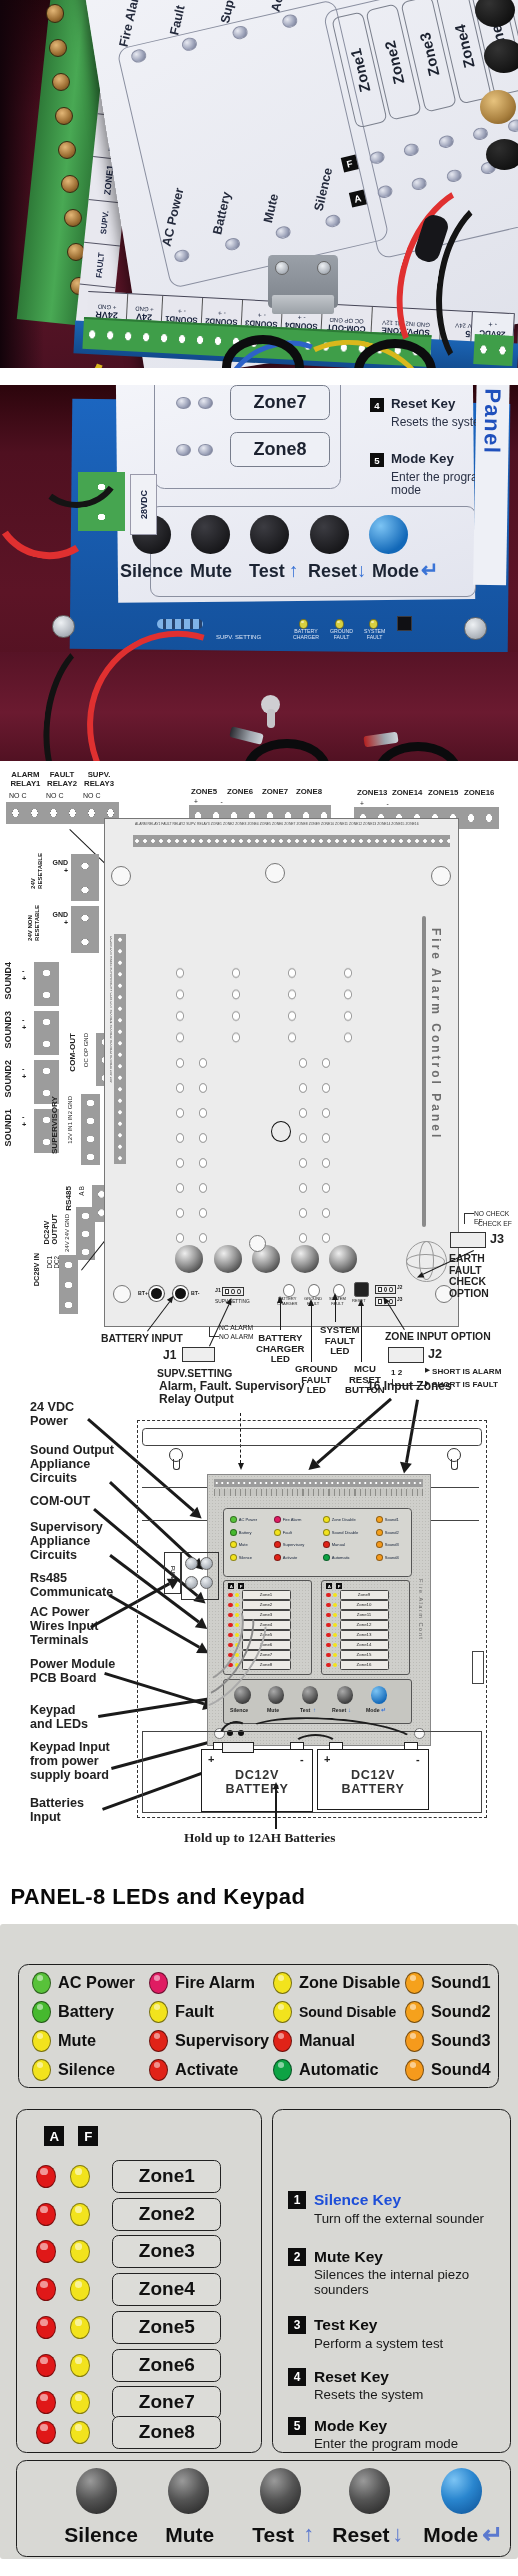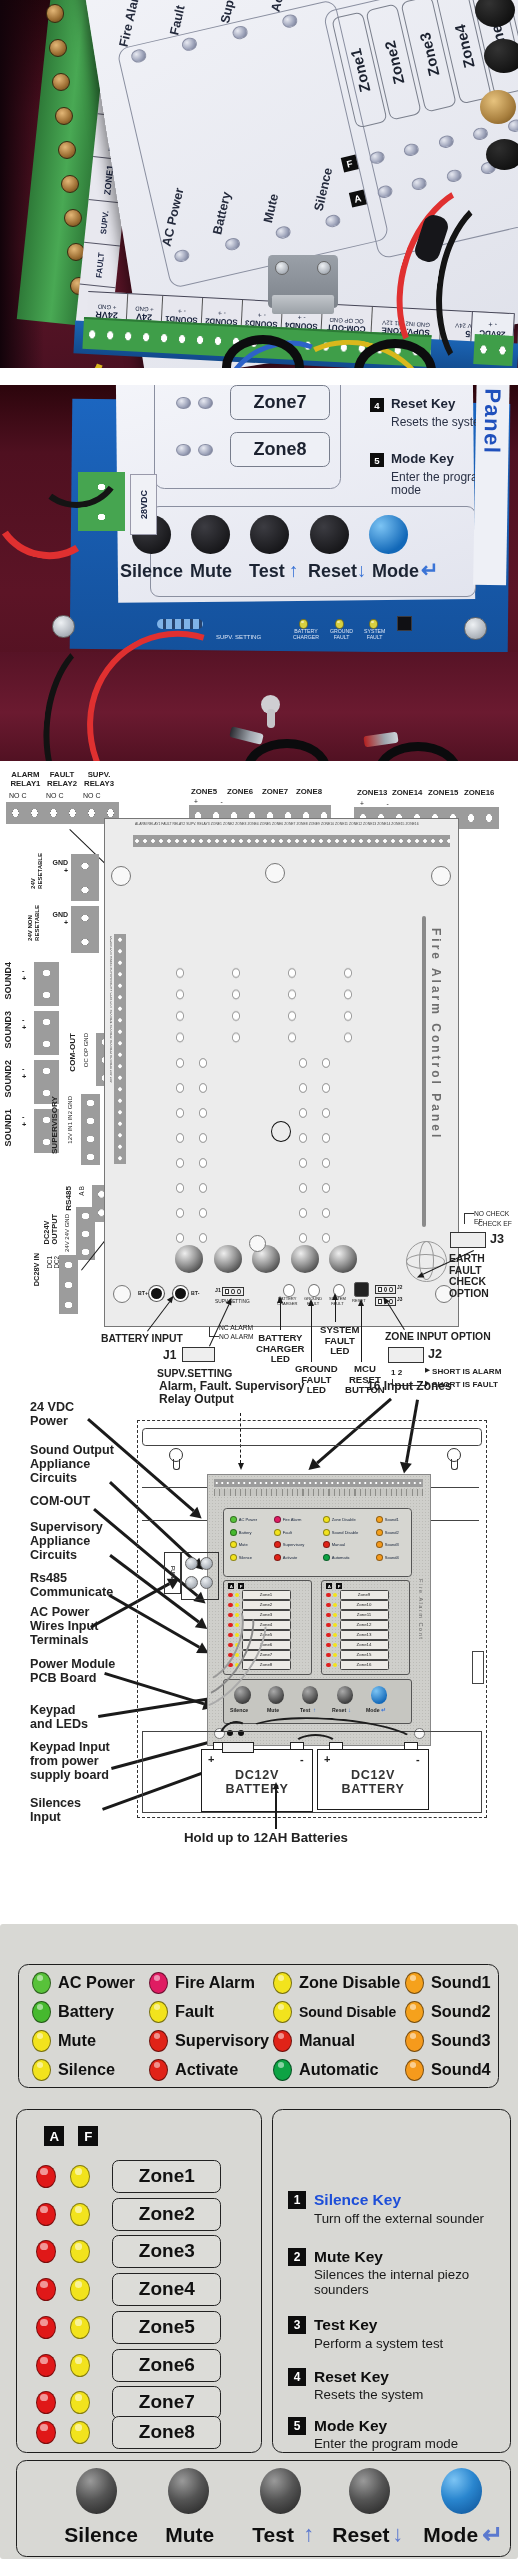--- a/index.html
+++ b/index.html
@@ -520,21 +520,21 @@
     <div class="t b" style="left:30px;top:198px;font-size:12.6px;">AC Power
 Wires Input
 Terminals</div>
     <div class="t b" style="left:30px;top:250px;font-size:12.6px;">Power Module
 PCB Board</div>
     <div class="t b" style="left:30px;top:296px;font-size:12.6px;">Keypad
 and LEDs</div>
     <div class="t b" style="left:30px;top:333px;font-size:12.6px;">Keypad Input
 from power
 supply board</div>
-    <div class="t b" style="left:30px;top:389px;font-size:12.6px;">Silences
+    <div class="t b" style="left:30px;top:389px;font-size:12.6px;">Batteries
 Input</div>
 
     <div class="arr bold" style="left:89px;top:11px;width:140px;transform:rotate(41deg);"></div>
     <div class="arr bold" style="left:111px;top:74px;width:117px;transform:rotate(43deg);"></div>
     <div class="arr bold" style="left:95px;top:101px;width:135px;transform:rotate(40deg);"></div>
     <div class="arr bold" style="left:111px;top:147px;width:111px;transform:rotate(37deg);"></div>
     <div class="arr bold" style="left:110px;top:187px;width:104px;transform:rotate(30deg);"></div>
     <div class="arr bold" style="left:90px;top:219px;width:90px;transform:rotate(-29deg);"></div>
     <div class="arr bold" style="left:105px;top:265px;width:104px;transform:rotate(17deg);"></div>
     <div class="arr bold" style="left:98px;top:308px;width:137px;transform:rotate(-9deg);"></div>
@@ -767,24 +767,25 @@
     <div class="abs" style="left:317px;top:342px;width:110px;height:59px;border:1.5px solid #1d1d1d;background:#fff;">
       <span class="t b" style="left:6px;top:3px;font-size:11px;">+</span>
       <span class="t b" style="left:98px;top:3px;font-size:11px;">-</span>
       <div class="t b" style="left:0;top:18px;width:100%;text-align:center;font-size:12.6px;letter-spacing:0.7px;color:#333;">DC12V
 BATTERY</div>
     </div>
     <div class="wire" style="left:219px;top:314px;width:30px;height:30px;border-top-color:#1d1d1d;border-width:2.2px;transform:rotate(-20deg);"></div>
     <div class="wire" style="left:293px;top:327px;width:41px;height:19px;border-top-color:#1d1d1d;border-width:2.2px;"></div>
     <div class="wire" style="left:244px;top:311px;width:170px;height:37px;border-top-color:#1d1d1d;border-width:2.2px;transform:rotate(4deg);"></div>
     <div class="abs" style="left:222px;top:335px;width:30px;height:9px;border:1.1px solid #222;background:#f2f2f2;"></div>
-    <span class="t b" style="left:184px;top:424px;font-size:13.3px;">Hold up to 12AH Batteries</span>
+    <span class="t b" style="left:184px;top:424px;font-size:13.3px;font-family:Liberation Serif, serif;">Hold up to 12AH Batteries</span>
     <div class="arr" style="left:275px;top:422px;width:40px;transform:rotate(-90deg);border-top-width:2.2px;"></div>
   </div>
 
+  <div class="t b" style="left:10.4px;top:1885px;font-size:22px;color:#0a0a0a;letter-spacing:0.4px;">PANEL-8 LEDs and Keypad</div>
 
   <div class="abs" style="left:0;top:1924px;width:518px;height:635px;background:#d8d8d4;border-radius:3px;"></div>
 
   <div class="leg-grid">
     <div class="leg-itm">
         <span class="leg-led" style="background: rgb(88, 194, 58);"></span>
         <span>AC Power</span>
       </div>
     <div class="leg-itm">
         <span class="leg-led" style="background: rgb(223, 28, 98);"></span>

